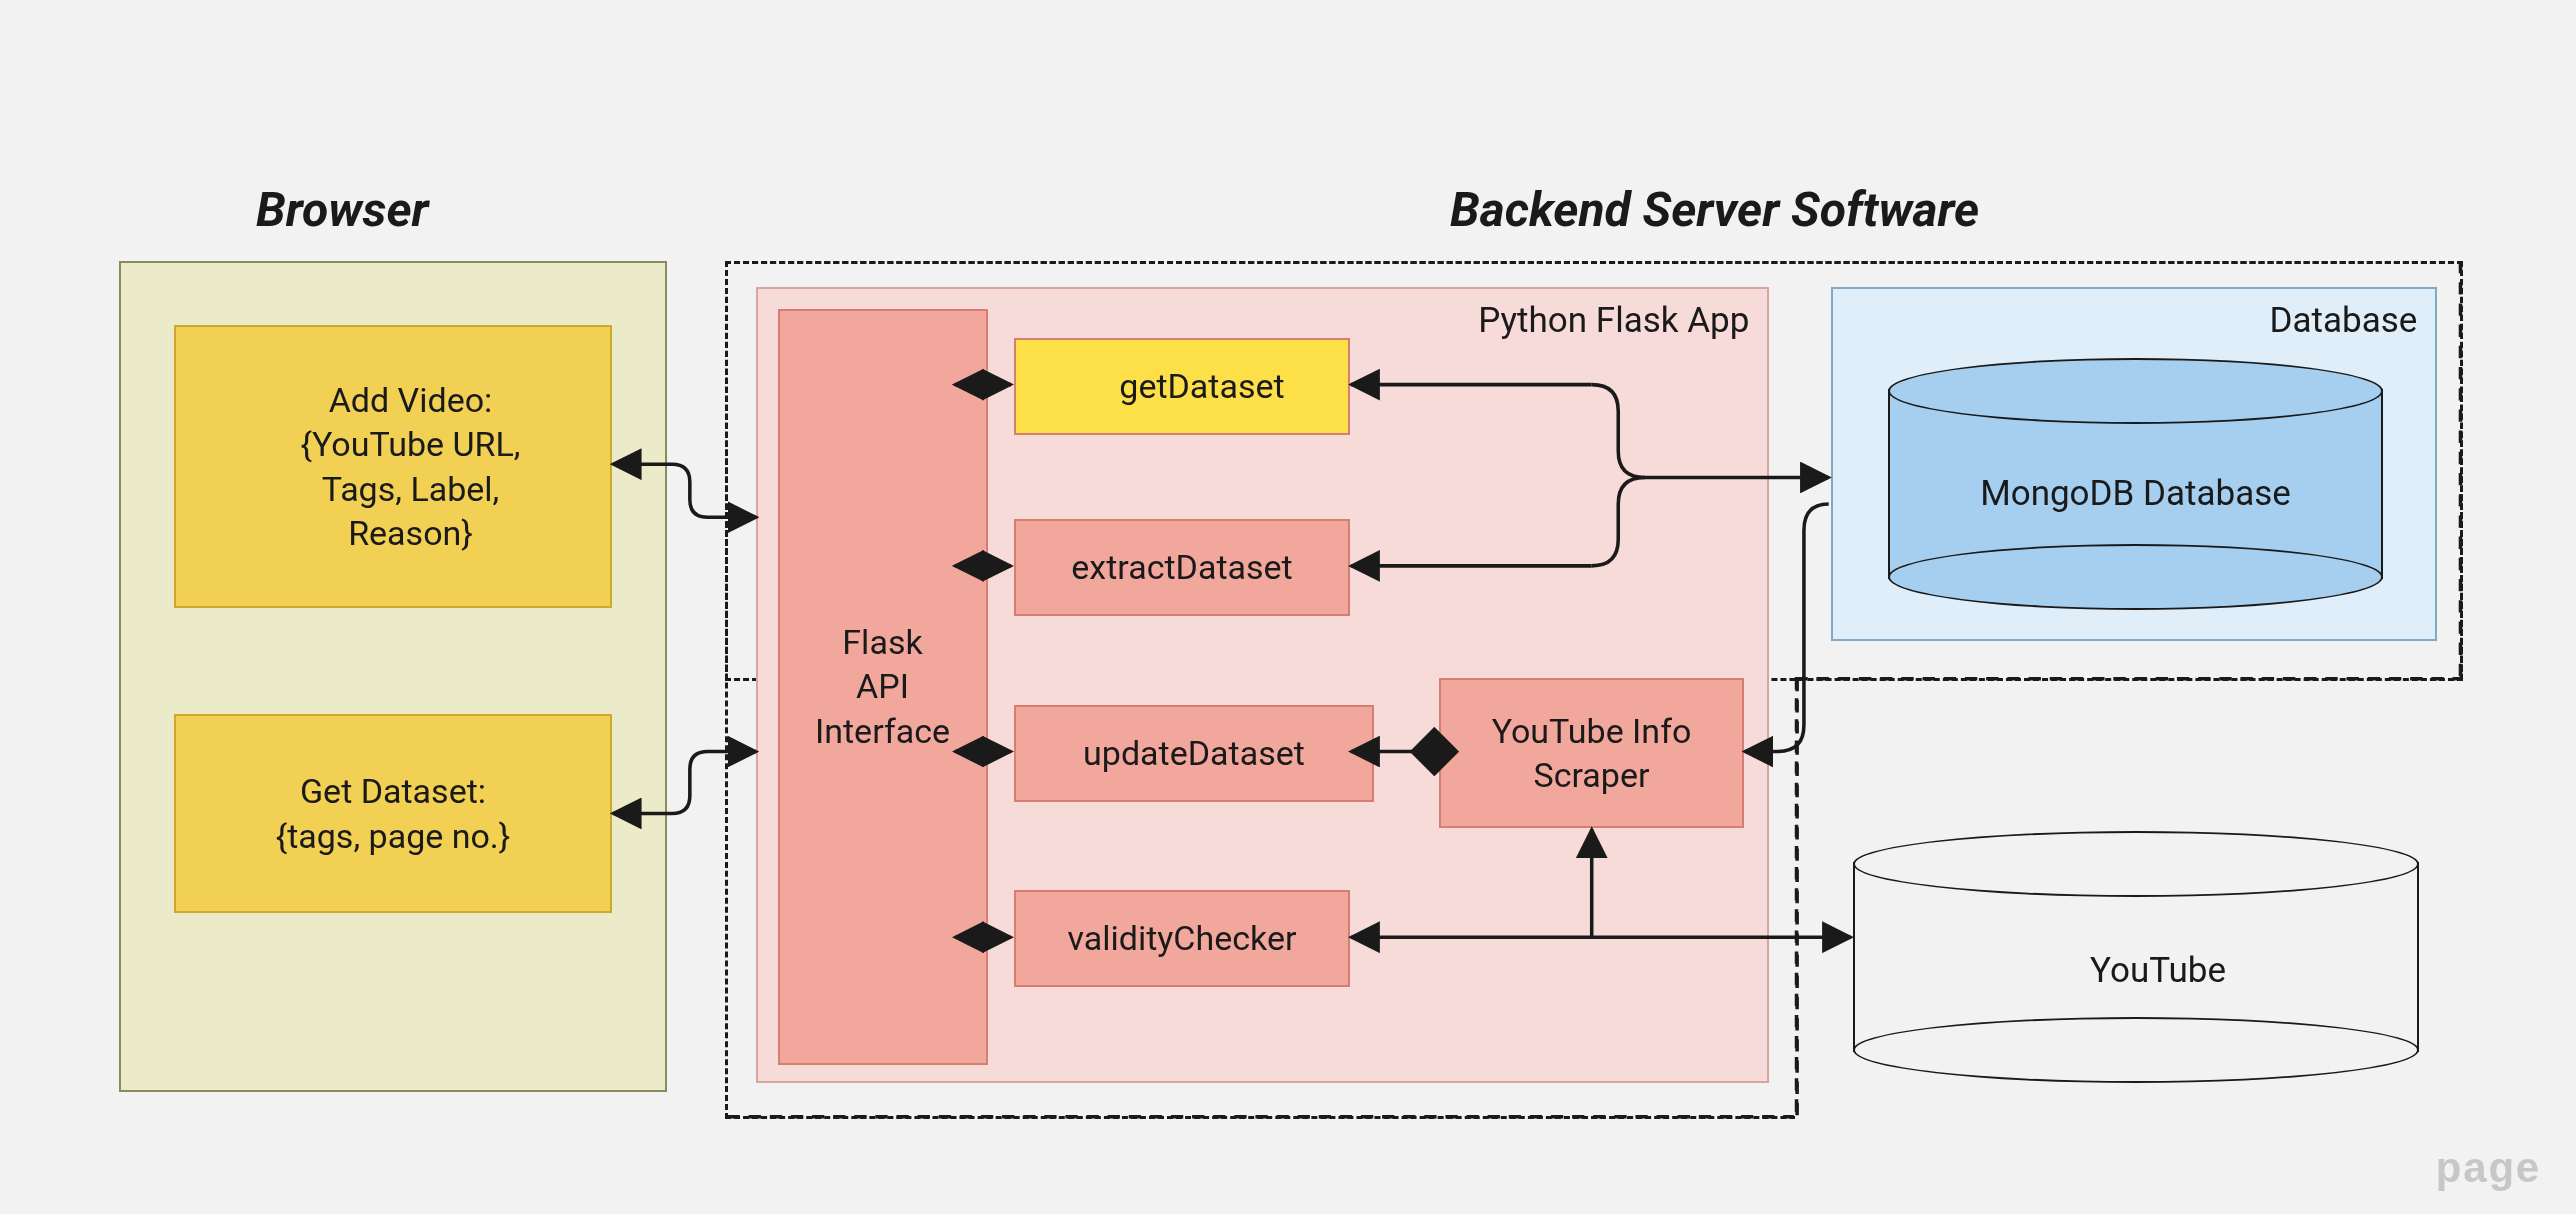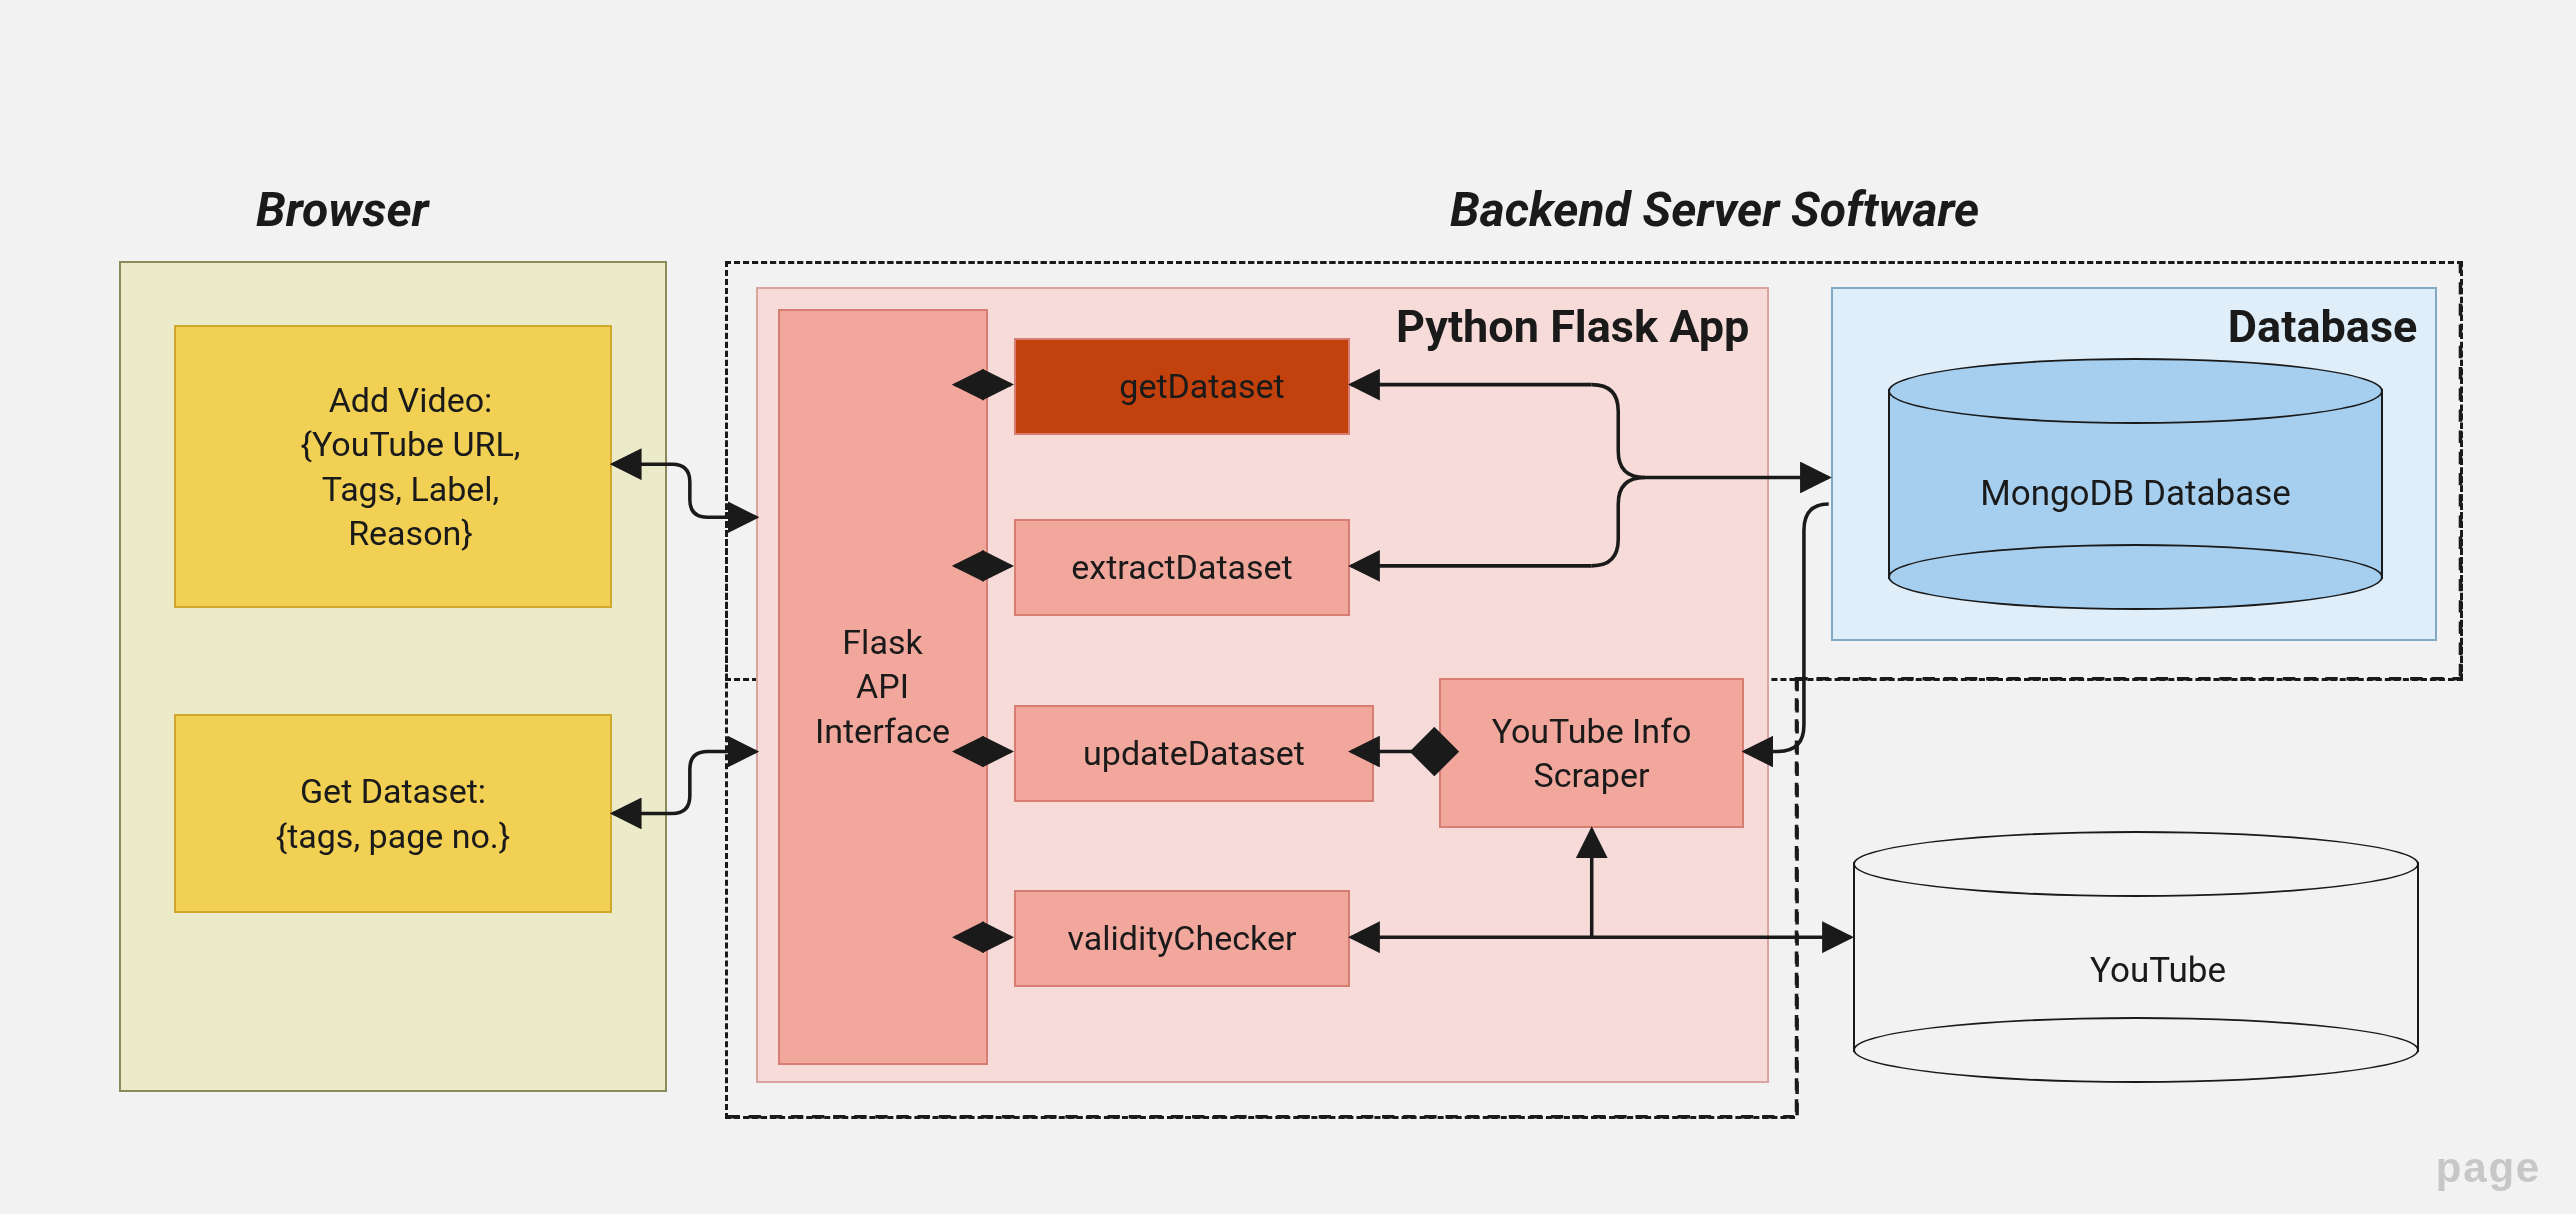--- a/index.html
+++ b/index.html
@@ -32,22 +32,22 @@
     border-style: dashed;
   }
   .title {
     position: absolute;
     font-weight: 700;
     font-size: 48px;
     font-style: italic;
   }
   .subtitle {
     position: absolute;
-    font-weight: 700;
-    font-size: 45px;
+    font-weight: 400;
+    font-size: 35px;
   }
   .cylinder {
     position: absolute;
   }
   .cyl-body {
     position: absolute;
     left: 0; right: 0;
     border-left: 2.7px solid #1a1a1a;
     border-right: 2.7px solid #1a1a1a;
   }
@@ -99,21 +99,21 @@
 
   <div class="box dashed" style="left:725px; top:261px; width:1738px; height:420px; background:transparent; border-width:3.5px; display:block;"></div>
 
   <div class="box" style="left:756px; top:287px; width:1013px; height:796px; background:#f6dbd8; border-color:#d9a59e; display:block;">
     <div class="subtitle" style="right:17.7px; top:8.8px;">Python Flask App</div>
 
     <div class="box" style="left:19.5px; top:19.5px; width:210px; height:756px; background:#f2a79c; border-color:#d87d72; white-space:pre-line;">Flask
 API
 Interface</div>
 
-    <div class="box" style="left:256px; top:49px; width:336px; height:97px; background:#c2410c; border-color:#d87d72;padding-left:40px;">getDataset</div>
+    <div class="box" style="left:256px; top:49px; width:336px; height:97px; background:#fde047; border-color:#d87d72;padding-left:40px;">getDataset</div>
 
     <div class="box" style="left:256px; top:230px; width:336px; height:97px; background:#f2a79c; border-color:#d87d72;">extractDataset</div>
 
     <div class="box" style="left:256px; top:416px; width:360px; height:97px; background:#f2a79c; border-color:#d87d72;">updateDataset</div>
 
     <div class="box" style="left:256px; top:601px; width:336px; height:97px; background:#f2a79c; border-color:#d87d72;">validityChecker</div>
 
     <div class="box" style="left:681px; top:389px; width:305px; height:150px; background:#f2a79c; border-color:#d87d72; white-space:pre-line;">YouTube Info
 Scraper</div>
   </div>

